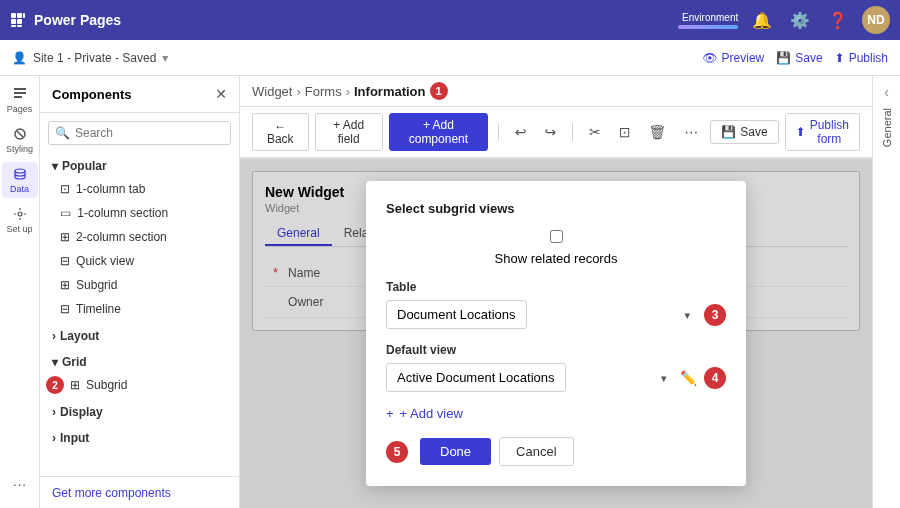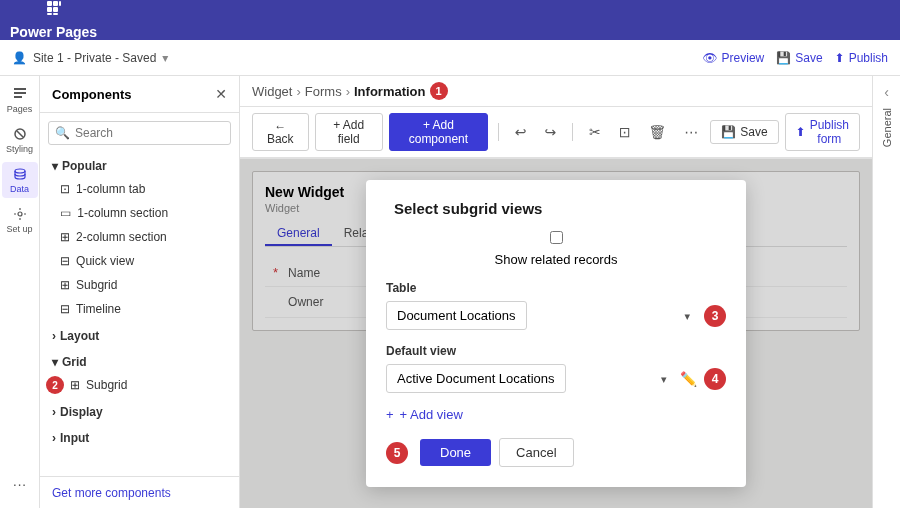--- a/index.html
+++ b/index.html
@@ -3,21 +3,21 @@
   <meta charset="utf-8">
   <style>
     * { box-sizing: border-box; margin: 0; padding: 0; }
     body { font-family: 'Segoe UI', sans-serif; font-size: 13px; background: #f3f2f1; width: 900px; height: 508px; overflow: hidden; }
 
     
     .top-bar {
       display: flex; align-items: center; justify-content: space-between;
       background: #3e3ea3; height: 40px; padding: 0 10px; color: white;
     }
-    .top-bar-left { display: flex; align-items: center; gap: 8px; flex-direction: column; }
+    .top-bar-left { display: flex; align-items: center; gap: 8px; }
     .top-bar-right { display: flex; align-items: center; gap: 10px; }
     .env-badge { display: flex; flex-direction: column; align-items: flex-end; font-size: 10px; }
     .env-bar { width: 60px; height: 4px; background: linear-gradient(to right, #a78bfa, #60a5fa); border-radius: 2px; margin-top: 2px; }
     .icon-btn { background: none; border: none; color: white; cursor: pointer; font-size: 16px; padding: 4px; }
     .avatar { width: 28px; height: 28px; border-radius: 50%; background: #c4a265; display: flex; align-items: center; justify-content: center; font-size: 12px; font-weight: 600; color: white; }
 
     
     .second-bar {
       display: flex; align-items: center; justify-content: space-between;
       background: white; height: 36px; padding: 0 12px; border-bottom: 1px solid #e0e0e0;
@@ -120,21 +120,21 @@
     
     .modal-overlay {
       position: absolute; top: 0; left: 0; right: 0; bottom: 0;
       background: rgba(0,0,0,0.15); display: flex; align-items: center; justify-content: center;
       z-index: 100;
     }
     .modal {
       background: white; border-radius: 4px; box-shadow: 0 4px 20px rgba(0,0,0,0.2);
       width: 380px; padding: 20px;
     }
-    .modal-title { font-size: 15px; font-weight: 600; margin-bottom: 14px; color: #1a1a1a; margin-left: 8px; }
+    .modal-title { font-size: 13px; font-weight: 600; margin-bottom: 14px; color: #1a1a1a; }
     .modal-checkbox-row { display: flex; align-items: center; gap: 8px; margin-bottom: 14px; font-size: 13px; flex-direction: column; }
     .modal-label { font-size: 12px; font-weight: 600; margin-bottom: 6px; color: #333; }
     .modal-select-row { display: flex; align-items: center; gap: 6px; margin-bottom: 14px; }
     .modal-select { flex: 1; padding: 6px 10px; border: 1px solid #d0d0d0; border-radius: 3px; font-size: 13px; background: white; appearance: none; cursor: pointer; }
     .select-wrapper { flex: 1; position: relative; }
     .select-wrapper::after { content: '▾'; position: absolute; right: 8px; top: 50%; transform: translateY(-50%); pointer-events: none; color: #555; font-size: 11px; }
     .badge-circle {
       width: 22px; height: 22px; background: #d13438; color: white; border-radius: 50%;
       font-size: 12px; font-weight: 700; display: flex; align-items: center; justify-content: center; flex-shrink: 0;
     }
@@ -170,20 +170,30 @@
           <rect x="1" y="1" width="5" height="5" rx="1"></rect>
           <rect x="7" y="1" width="5" height="5" rx="1"></rect>
           <rect x="13" y="1" width="2" height="5" rx="1"></rect>
           <rect x="1" y="7" width="5" height="5" rx="1"></rect>
           <rect x="7" y="7" width="5" height="5" rx="1"></rect>
           <rect x="1" y="13" width="5" height="2" rx="1"></rect>
           <rect x="7" y="13" width="5" height="2" rx="1"></rect>
         </svg>
     </div>
     <span style="font-weight:600;font-size:14px;color:white">Power Pages</span>
+  </div>
+  <div class="top-bar-right">
+    <div class="env-badge">
+      <span style="font-size:10px">Environment</span>
+      <div class="env-bar"></div>
+    </div>
+    <button class="icon-btn">🔔</button>
+    <button class="icon-btn">⚙️</button>
+    <button class="icon-btn">❓</button>
+    <div class="avatar">ND</div>
   </div>
 </div>
 
 <div class="second-bar">
   <div class="site-info">
     <span>👤</span>
     <span>Site 1 - Private - Saved</span>
     <span style="cursor:pointer;color:#888">▾</span>
   </div>
   <div class="second-bar-right">

